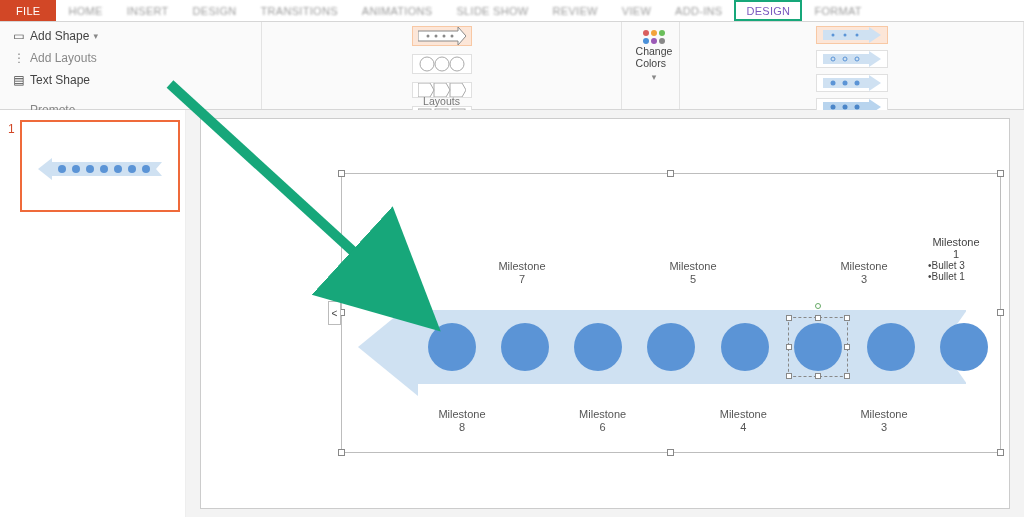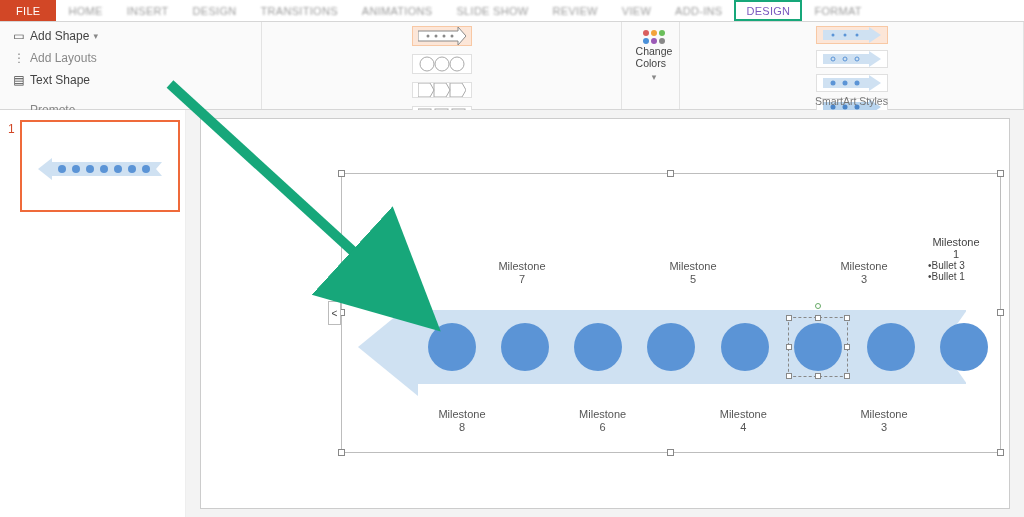--- a/index.html
+++ b/index.html
@@ -200,20 +200,21 @@
             <polygon points="16,0 26,0 30,7 26,14 16,14 20,7" fill="none" stroke="#aaa"></polygon>
             <polygon points="32,0 42,0 46,7 42,14 32,14 36,7" fill="none" stroke="#aaa"></polygon>
           </svg>
       </div>
       <div class="layout-scroll">
         <div>▴</div>
         <div>▾</div>
         <div>▾</div>
       </div>
     </div>
+    <div class="group-label">Layouts</div>
   </div>
 
   <div class="group" style="width:58px">
     <div class="chgcol">
       <div class="dots">
         <span style="background:#d95f5f"></span>
           <span style="background:#f3a33a"></span>
           <span style="background:#6bbf5b"></span>
         <span style="background:#4a90d9"></span>
           <span style="background:#9b59b6"></span>
@@ -257,21 +258,20 @@
       <div class="sa-tile">
           <svg width="58" height="16">
             <rect x="0" y="3" width="46" height="10" fill="#b8d4ee"></rect>
             <polygon points="46,0 58,8 46,16" fill="#b8d4ee"></polygon>
             <circle cx="10" cy="8" r="2.5" fill="#4a85c8"></circle>
             <circle cx="22" cy="8" r="2.5" fill="#4a85c8"></circle>
             <circle cx="34" cy="8" r="2.5" fill="#4a85c8"></circle>
           </svg>
         </div>
     </div>
-    <div class="group-label">SmartArt Styles</div>
   </div>
 </div>
 
 <div class="workspace">
   <div class="thumbs">
     <div class="thumb">
       <span class="thumb-num">1</span>
       <svg class="thumb-arrow" viewBox="0 0 128 22">
         <polygon points="0,11 14,0 14,4 124,4 118,11 124,18 14,18 14,22" fill="#cfe1f2"></polygon>
         <circle cx="24" cy="11" r="4" fill="#5b94d6"></circle>

